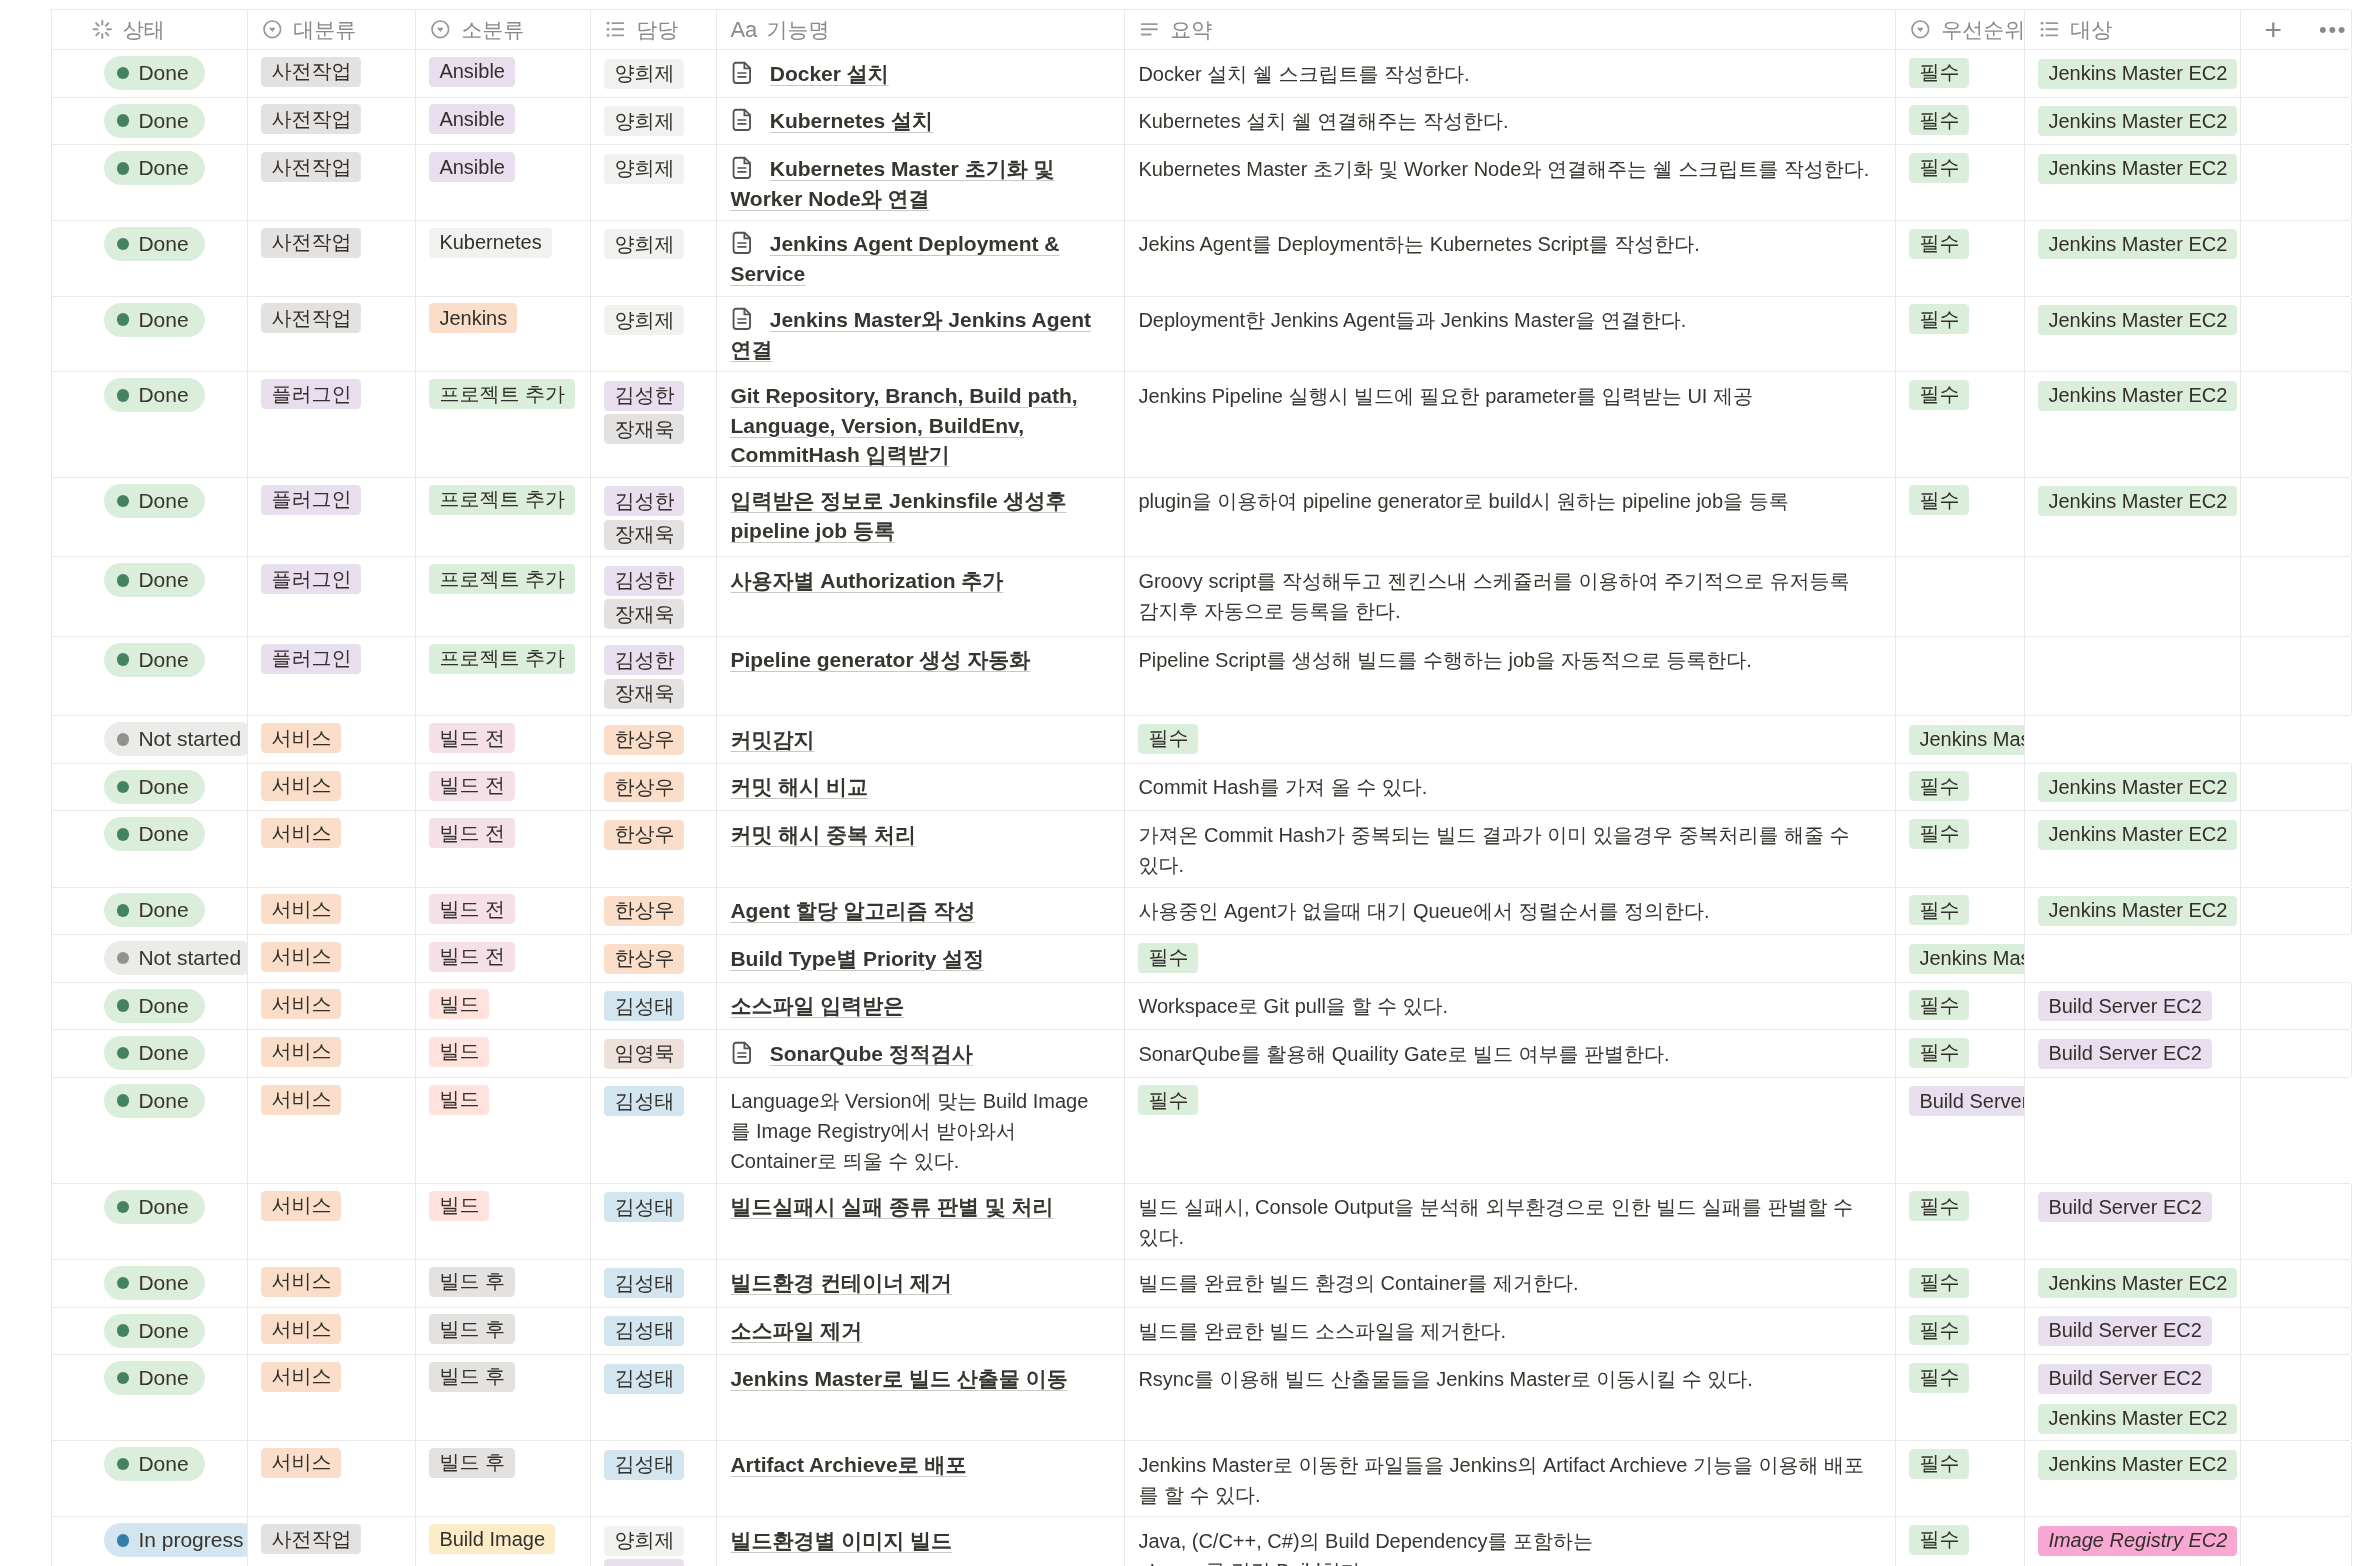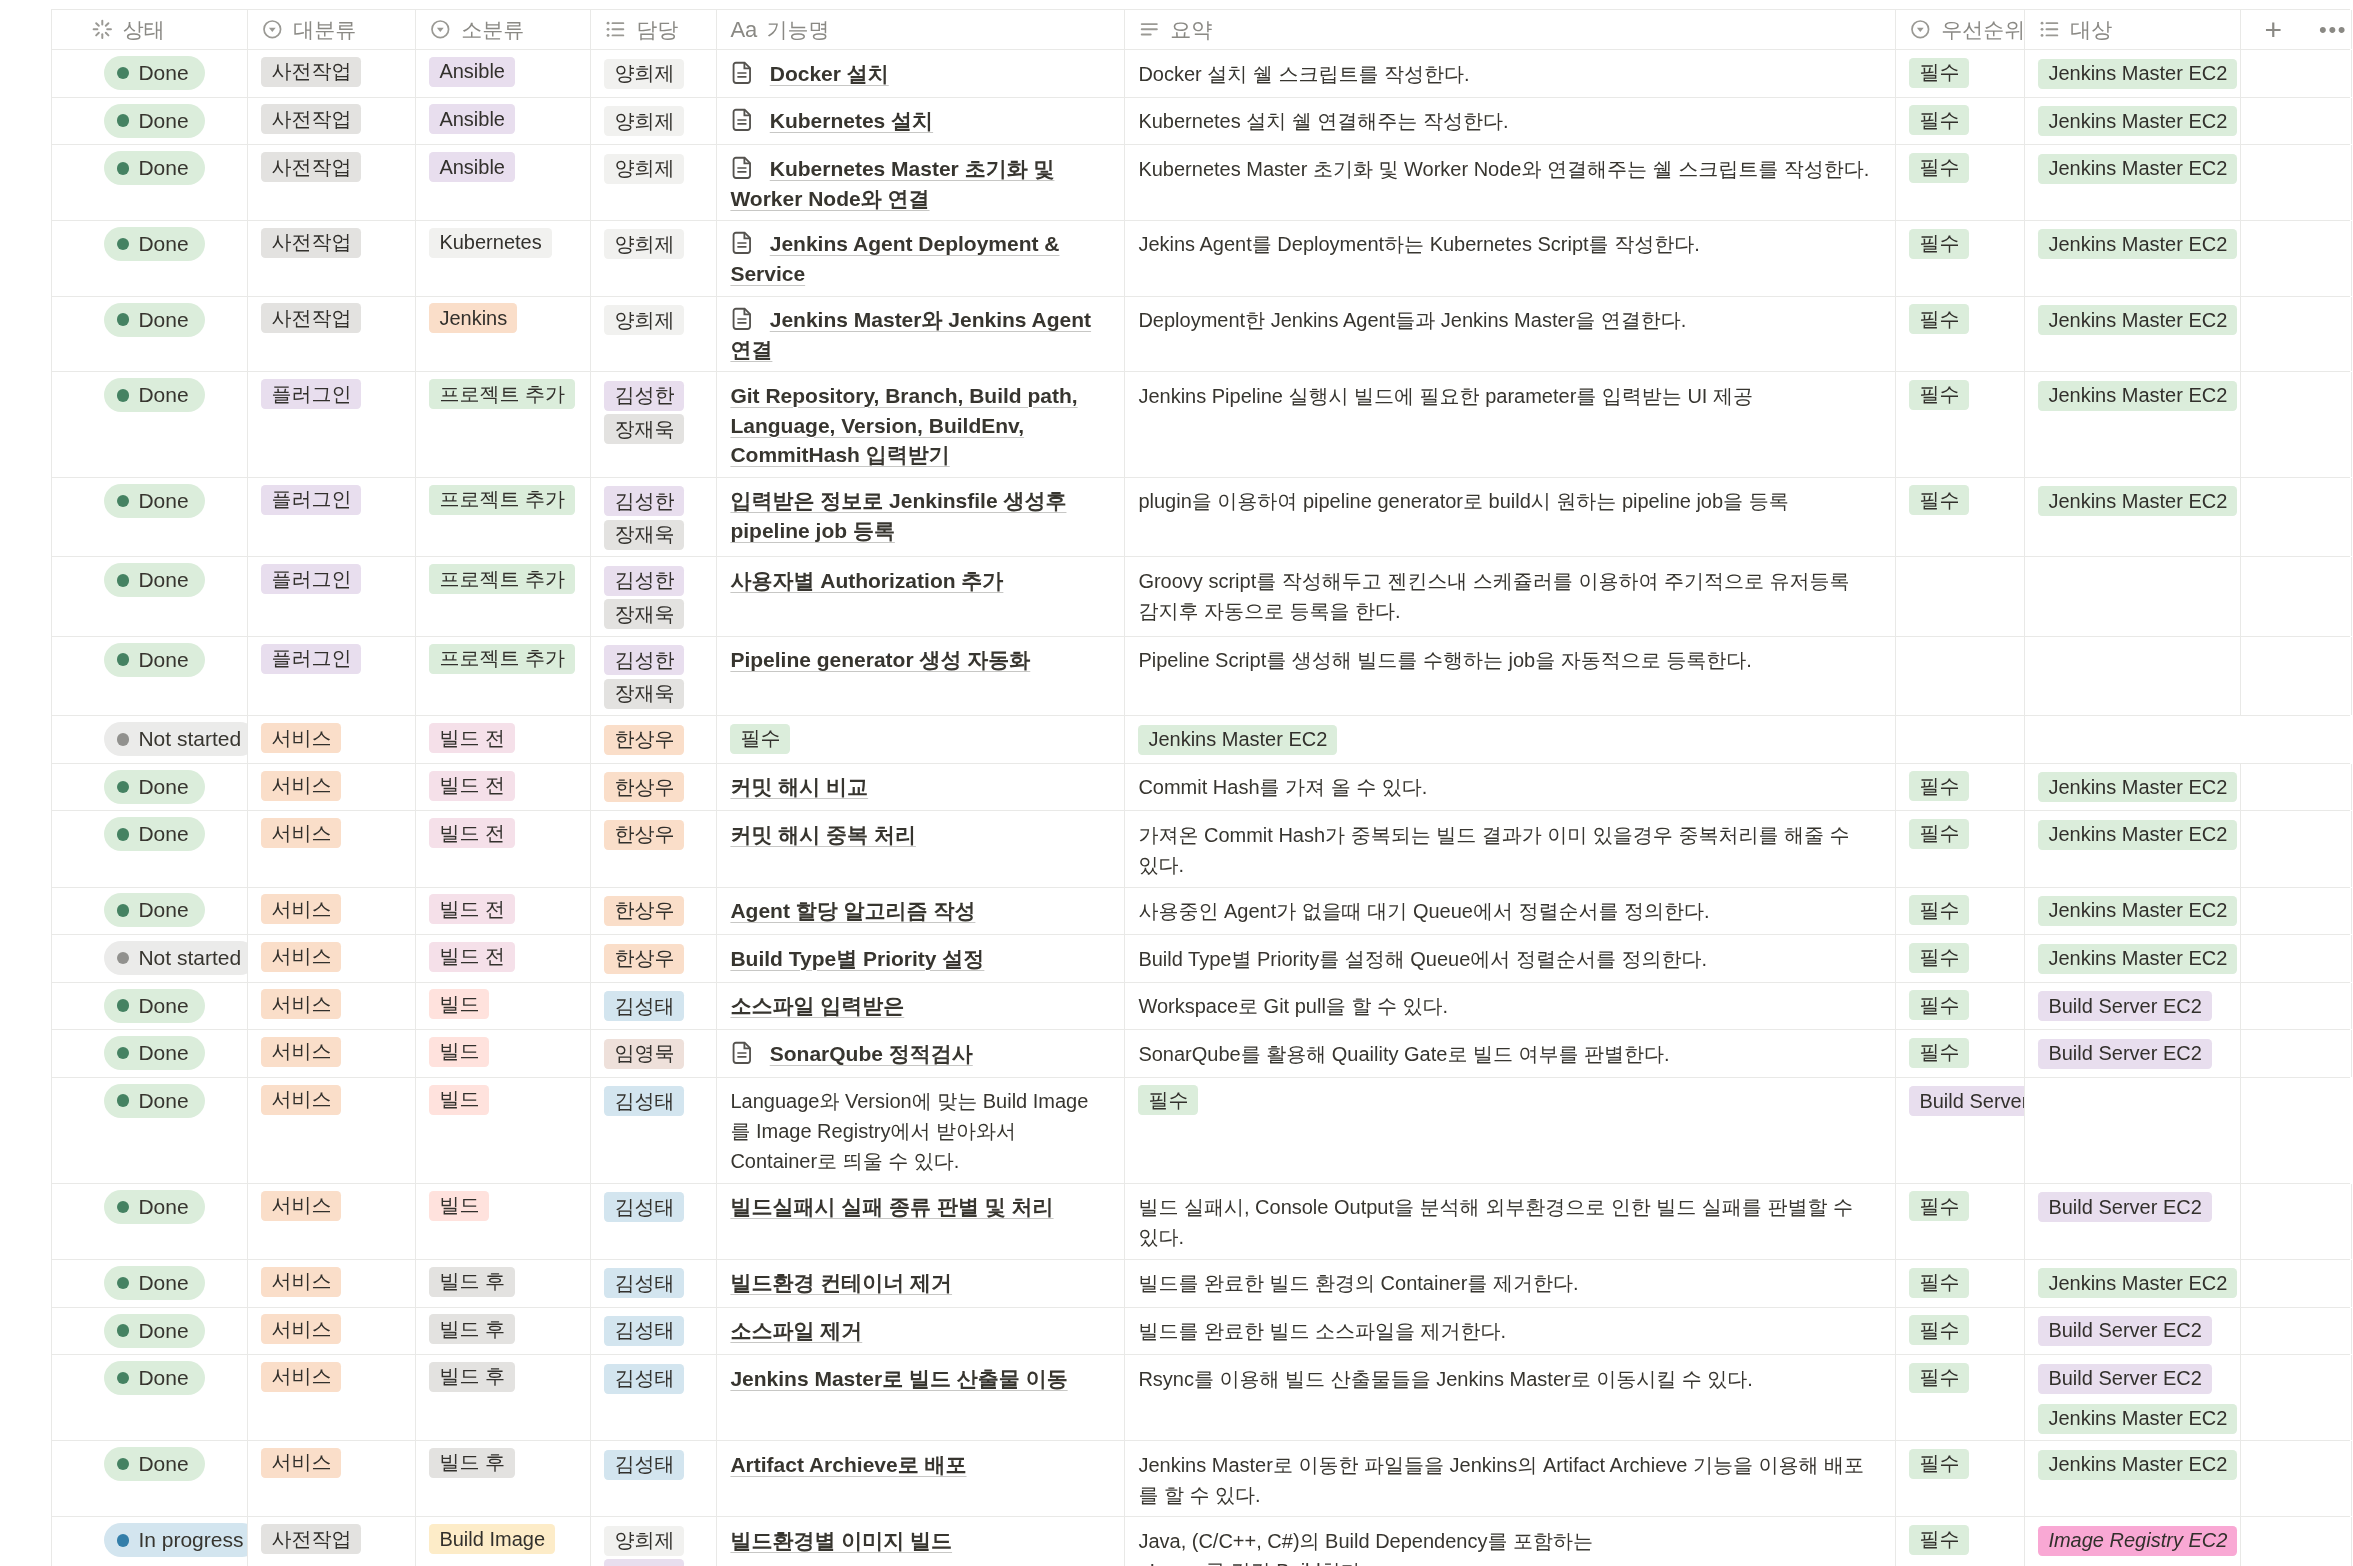--- a/index.html
+++ b/index.html
@@ -360,20 +360,21 @@
             <span class="dot" style="background: rgb(145, 145, 142);"></span>
             <span>Not started</span>
           </span></div>
         <div class="cell"><span class="chip" style="background: rgb(250, 222, 201);">서비스</span></div>
         <div class="cell"><span class="chip" style="background: rgb(245, 224, 233);">빌드 전</span></div>
         <div class="cell">
           <div class="stack">
             <span class="chip" style="background: rgb(250, 222, 201);">한상우</span>
           </div>
         </div>
+        <div class="cell name"><span class="link-text">커밋감지</span></div>
         <div class="cell priority"><span class="chip" style="background: rgb(219, 237, 219);">필수</span></div>
         <div class="cell">
           <div class="stack targets">
             <span class="chip" style="background: rgb(219, 237, 219);">Jenkins Master EC2</span>
           </div>
         </div>
         <div class="cell last"></div>
       </div>
       <div class="row" style="min-height: 42px;">
         <div class="cell status"><span class="pill" style="background: rgb(219, 237, 219);">
@@ -447,21 +448,20 @@
             <span>Not started</span>
           </span></div>
         <div class="cell"><span class="chip" style="background: rgb(250, 222, 201);">서비스</span></div>
         <div class="cell"><span class="chip" style="background: rgb(245, 224, 233);">빌드 전</span></div>
         <div class="cell">
           <div class="stack">
             <span class="chip" style="background: rgb(250, 222, 201);">한상우</span>
           </div>
         </div>
         <div class="cell name"><span class="link-text">Build Type별 Priority 설정</span></div>
-        <div class="cell summary">Build Type별 Priority를 설정해 Queue에서 정렬순서를 정의한다.</div>
         <div class="cell priority"><span class="chip" style="background: rgb(219, 237, 219);">필수</span></div>
         <div class="cell">
           <div class="stack targets">
             <span class="chip" style="background: rgb(219, 237, 219);">Jenkins Master EC2</span>
           </div>
         </div>
         <div class="cell last"></div>
       </div>
       <div class="row" style="min-height: 42px;">
         <div class="cell status"><span class="pill" style="background: rgb(219, 237, 219);">

